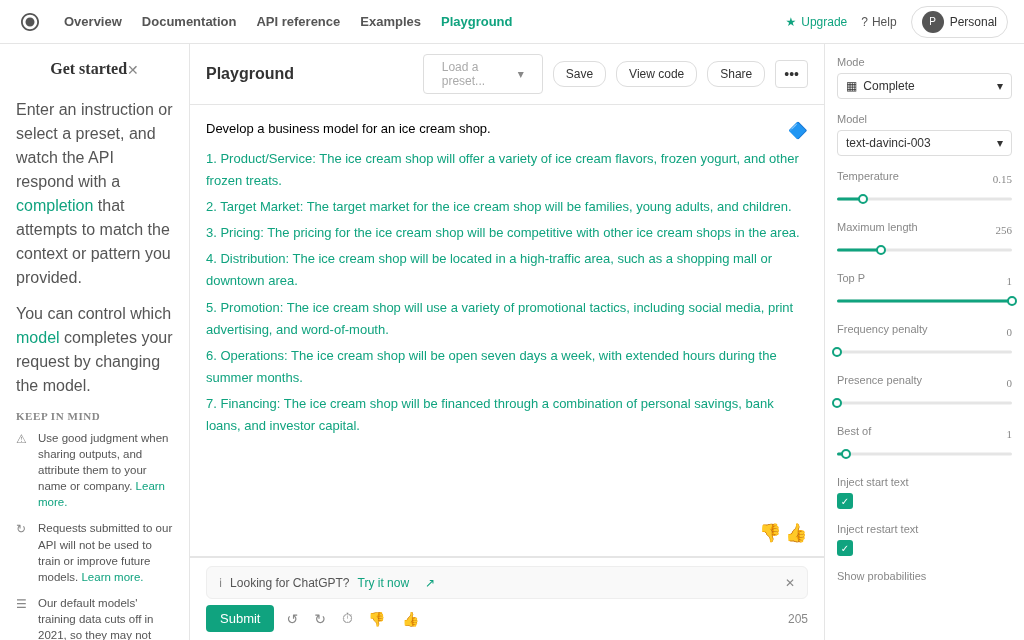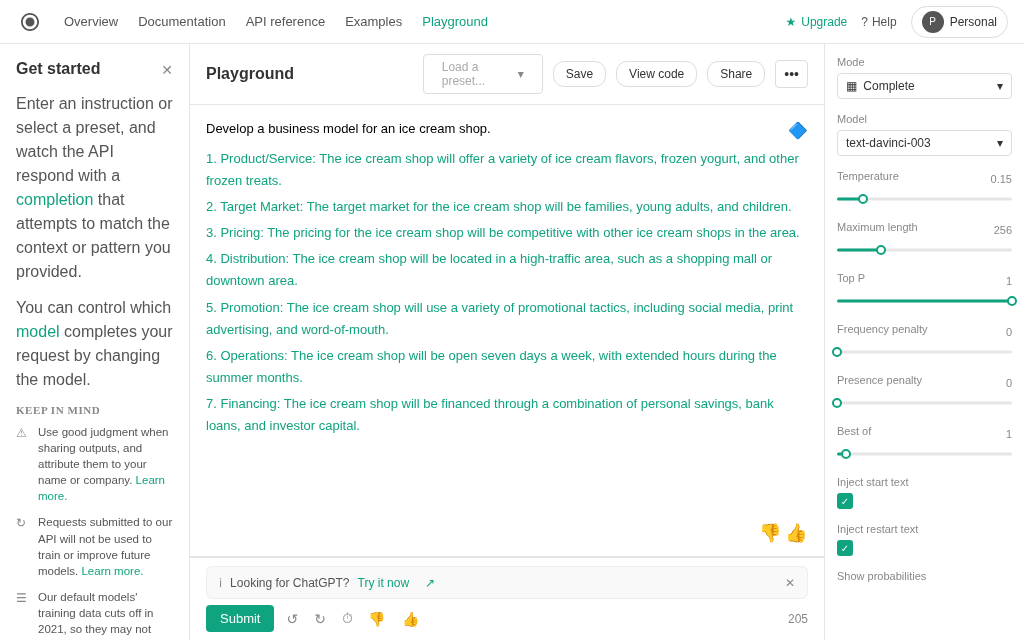--- a/index.html
+++ b/index.html
@@ -1,21 +1,21 @@
 <!DOCTYPE html>
 <html><head>
   <meta charset="utf-8">
   <style>
     * { box-sizing: border-box; margin: 0; padding: 0; }
     body { font-family: -apple-system, BlinkMacSystemFont, 'Segoe UI', sans-serif; font-size: 13px; background: #fff; color: #333; height: 640px; overflow: hidden; }
 
     
     .top-nav { display: flex; align-items: center; height: 44px; border-bottom: 1px solid #e5e5e5; padding: 0 16px; gap: 20px; }
     .nav-links { display: flex; gap: 20px; align-items: center; font-size: 13px; color: #555; }
-    .nav-links span { cursor: pointer; }
+    .nav-links span { cursor: pointer; font-weight: bold; }
     .nav-links span.active { color: #10a37f; }
     .nav-right { margin-left: auto; display: flex; align-items: center; gap: 14px; }
     .upgrade-btn { display: flex; align-items: center; gap: 5px; font-size: 12px; color: #10a37f; cursor: pointer; }
     .help-btn { display: flex; align-items: center; gap: 4px; font-size: 12px; color: #555; cursor: pointer; }
     .personal-btn { display: flex; align-items: center; gap: 6px; font-size: 12px; color: #333; cursor: pointer; border: 1px solid #ddd; border-radius: 20px; padding: 4px 10px; }
     .avatar { width: 22px; height: 22px; border-radius: 50%; background: #555; display: flex; align-items: center; justify-content: center; color: #fff; font-size: 10px; }
 
     
     .main-layout { display: flex; height: calc(640px - 44px); }
 
@@ -63,21 +63,21 @@
     
     .right-panel { width: 200px; min-width: 200px; border-left: 1px solid #e5e5e5; padding: 12px; overflow-y: auto; font-size: 12px; }
     .panel-section { margin-bottom: 14px; }
     .panel-label { font-size: 11px; color: #888; margin-bottom: 5px; font-weight: 500; }
     .panel-select { width: 100%; border: 1px solid #ddd; border-radius: 4px; padding: 5px 8px; font-size: 12px; color: #333; display: flex; align-items: center; justify-content: space-between; cursor: pointer; background: #fff; }
     .panel-select-inner { display: flex; align-items: center; gap: 6px; }
     .slider-container { position: relative; width: 100%; height: 16px; margin-top: 4px; }
     .slider-track { width: 100%; height: 3px; background: #e5e5e5; border-radius: 2px; position: absolute; top: 50%; transform: translateY(-50%); }
     .slider-fill { height: 3px; background: #10a37f; border-radius: 2px; position: absolute; top: 50%; transform: translateY(-50%); }
     .slider-thumb { width: 10px; height: 10px; background: #fff; border: 2px solid #10a37f; border-radius: 50%; position: absolute; top: 50%; transform: translate(-50%, -50%); cursor: pointer; }
-    .panel-value { font-size: 11px; color: #888; text-align: right; }
+    .panel-value { font-size: 11px; color: #888; text-align: right; font-family: Liberation Serif, serif; }
     .panel-row { display: flex; justify-content: space-between; align-items: center; margin-bottom: 3px; }
     .stop-input { width: 100%; border: 1px solid #ddd; border-radius: 4px; padding: 5px 8px; font-size: 11px; color: #aaa; }
     .checkbox-green { width: 16px; height: 16px; background: #10a37f; border-radius: 3px; display: flex; align-items: center; justify-content: center; cursor: pointer; }
     .checkmark { color: #fff; font-size: 10px; }
   </style>
 </head>
 <body>
 
 <nav class="top-nav">
   <div style="width:28px;height:28px;display:flex;align-items:center;justify-content:center;">
@@ -105,21 +105,21 @@
     <div class="personal-btn">
       <div class="avatar">P</div>
       <span>Personal</span>
     </div>
   </div>
 </nav>
 
 <div class="main-layout">
 
   <aside class="sidebar">
-    <div style="display:flex;justify-content:space-between;align-items:flex-start;margin-bottom:8px;">
+    <div style="display:flex;justify-content:center;align-items:flex-start;margin-bottom:14px;font-family:Liberation Serif, serif;">
       <span class="sidebar-title">Get started</span>
       <span class="sidebar-close">✕</span>
     </div>
     <p class="sidebar-desc">
       <span>Enter an instruction or select a preset, and watch the API respond with a </span><a href="#">completion</a><span> that attempts to match the context or pattern you provided.</span>
     </p>
     <p class="sidebar-desc">
       <span>You can control which </span><a href="#">model</a><span> completes your request by changing the model.</span>
     </p>
     <div class="sidebar-keep">KEEP IN MIND</div>

